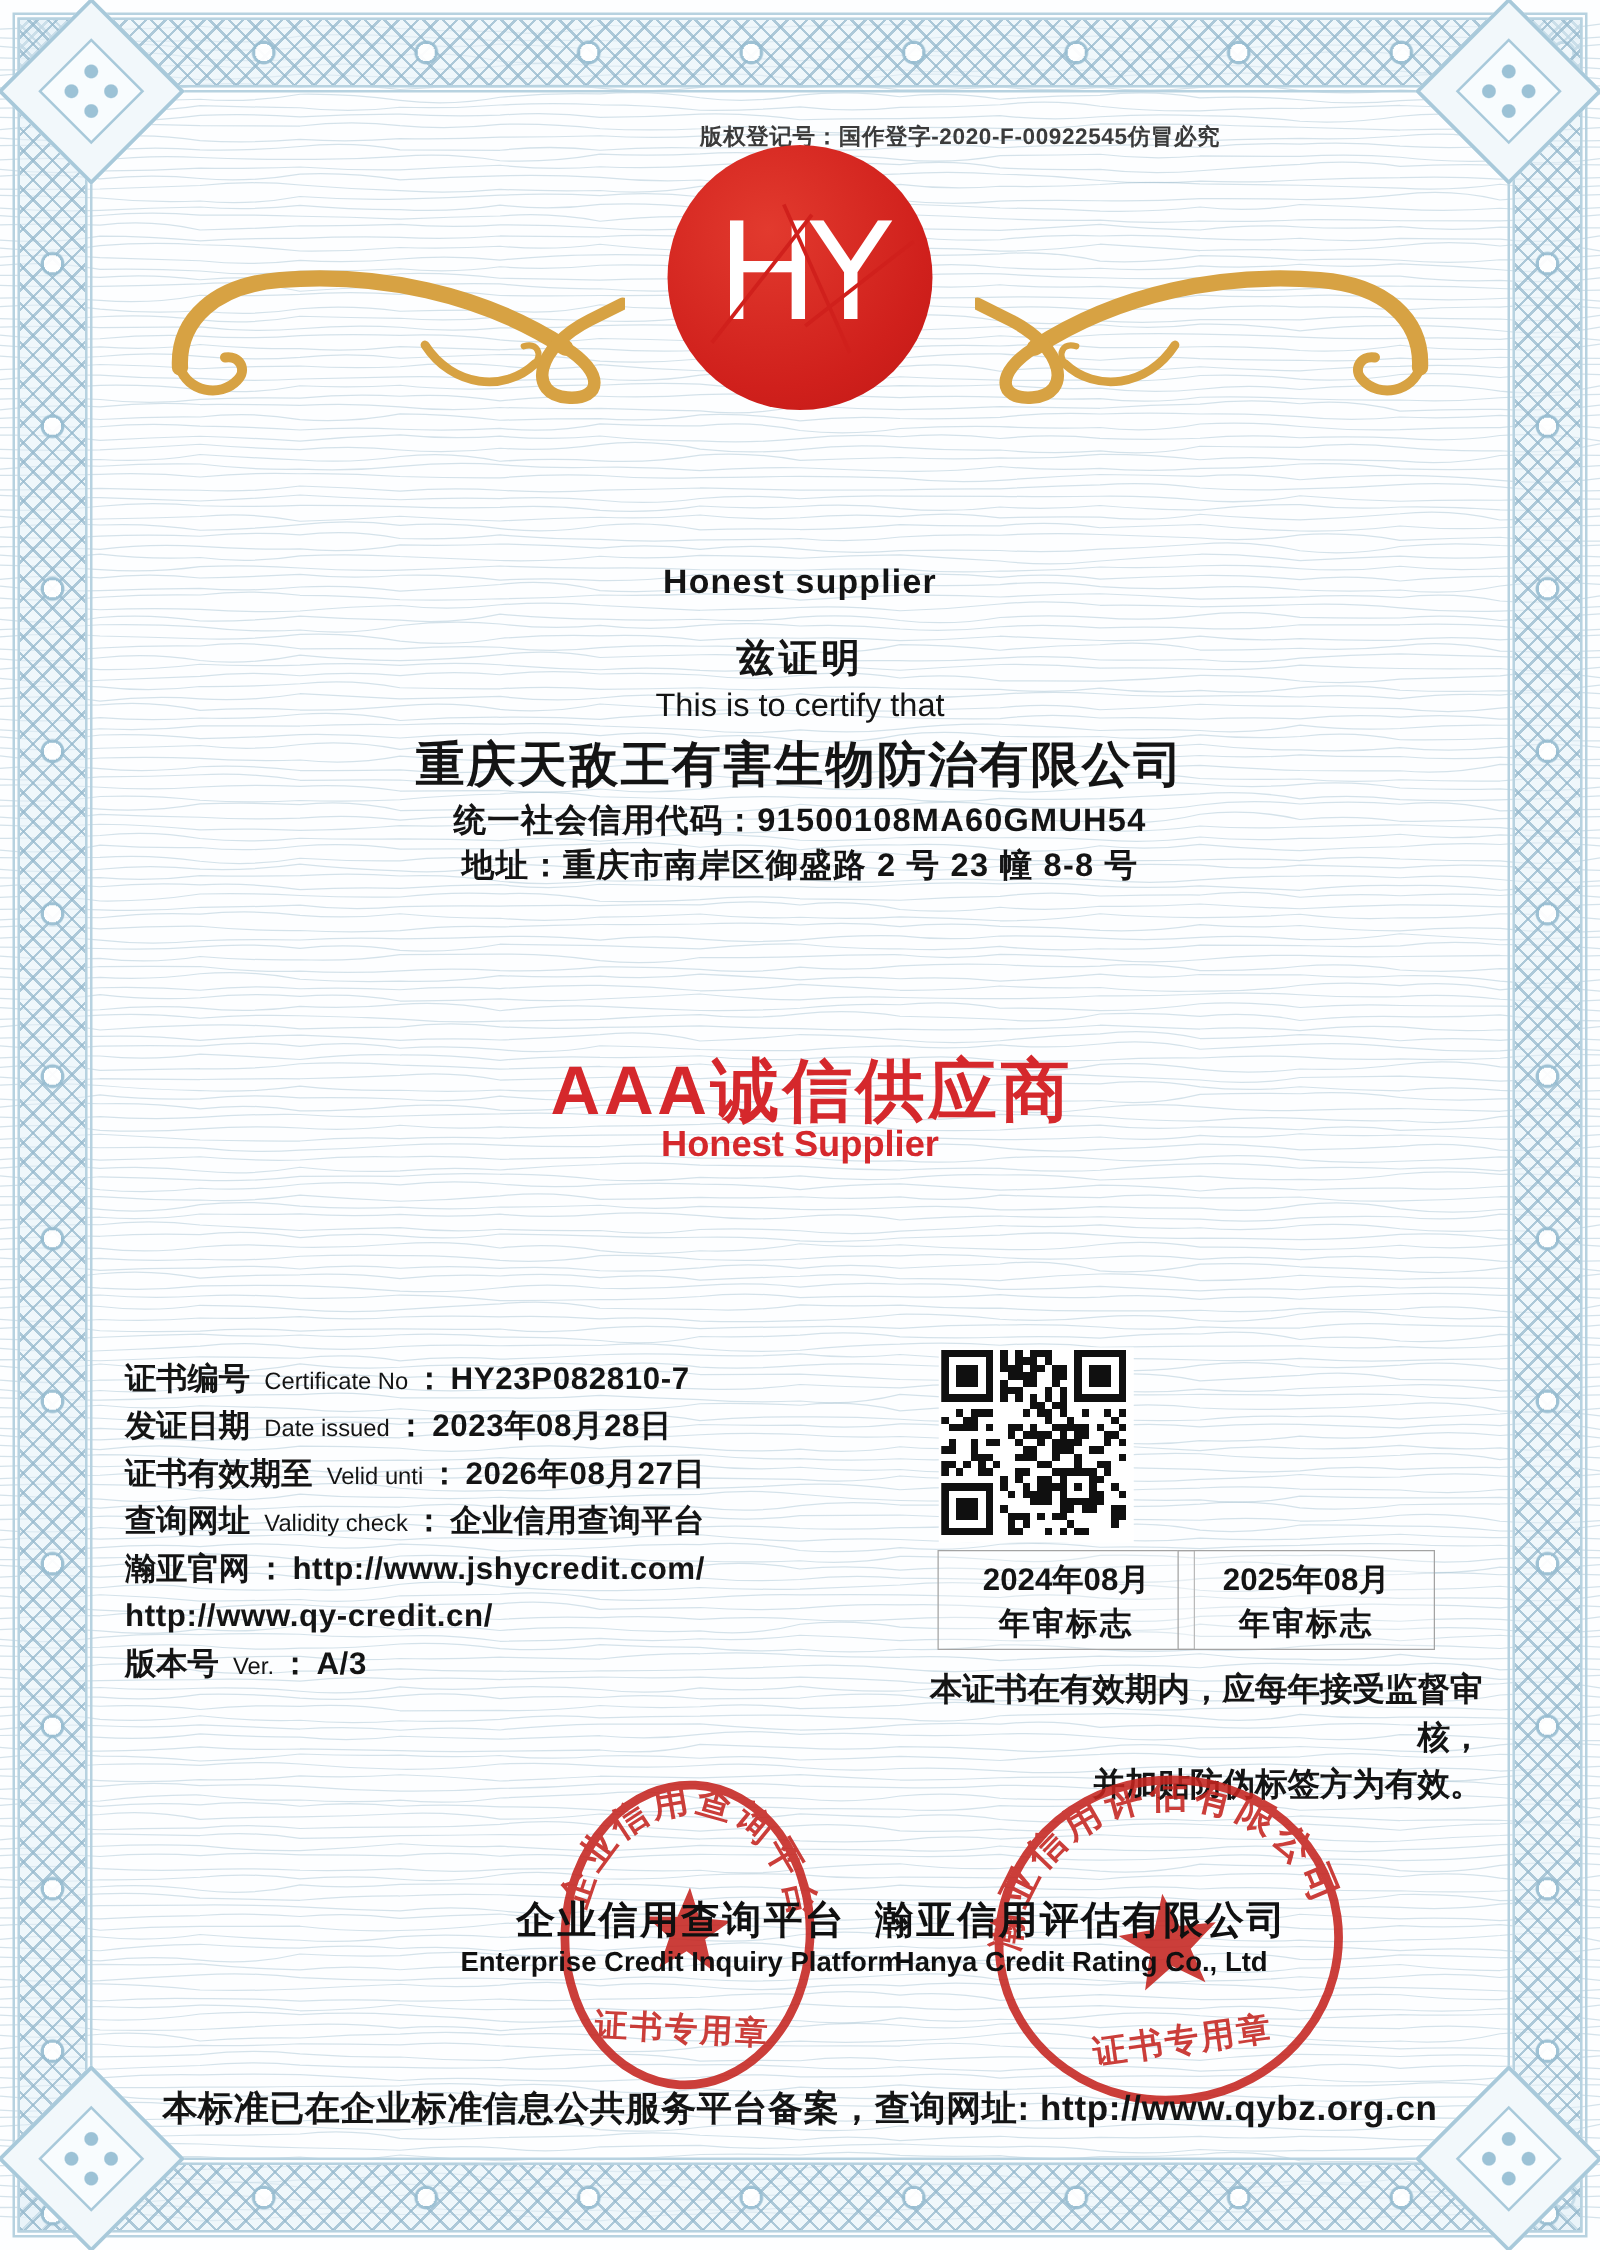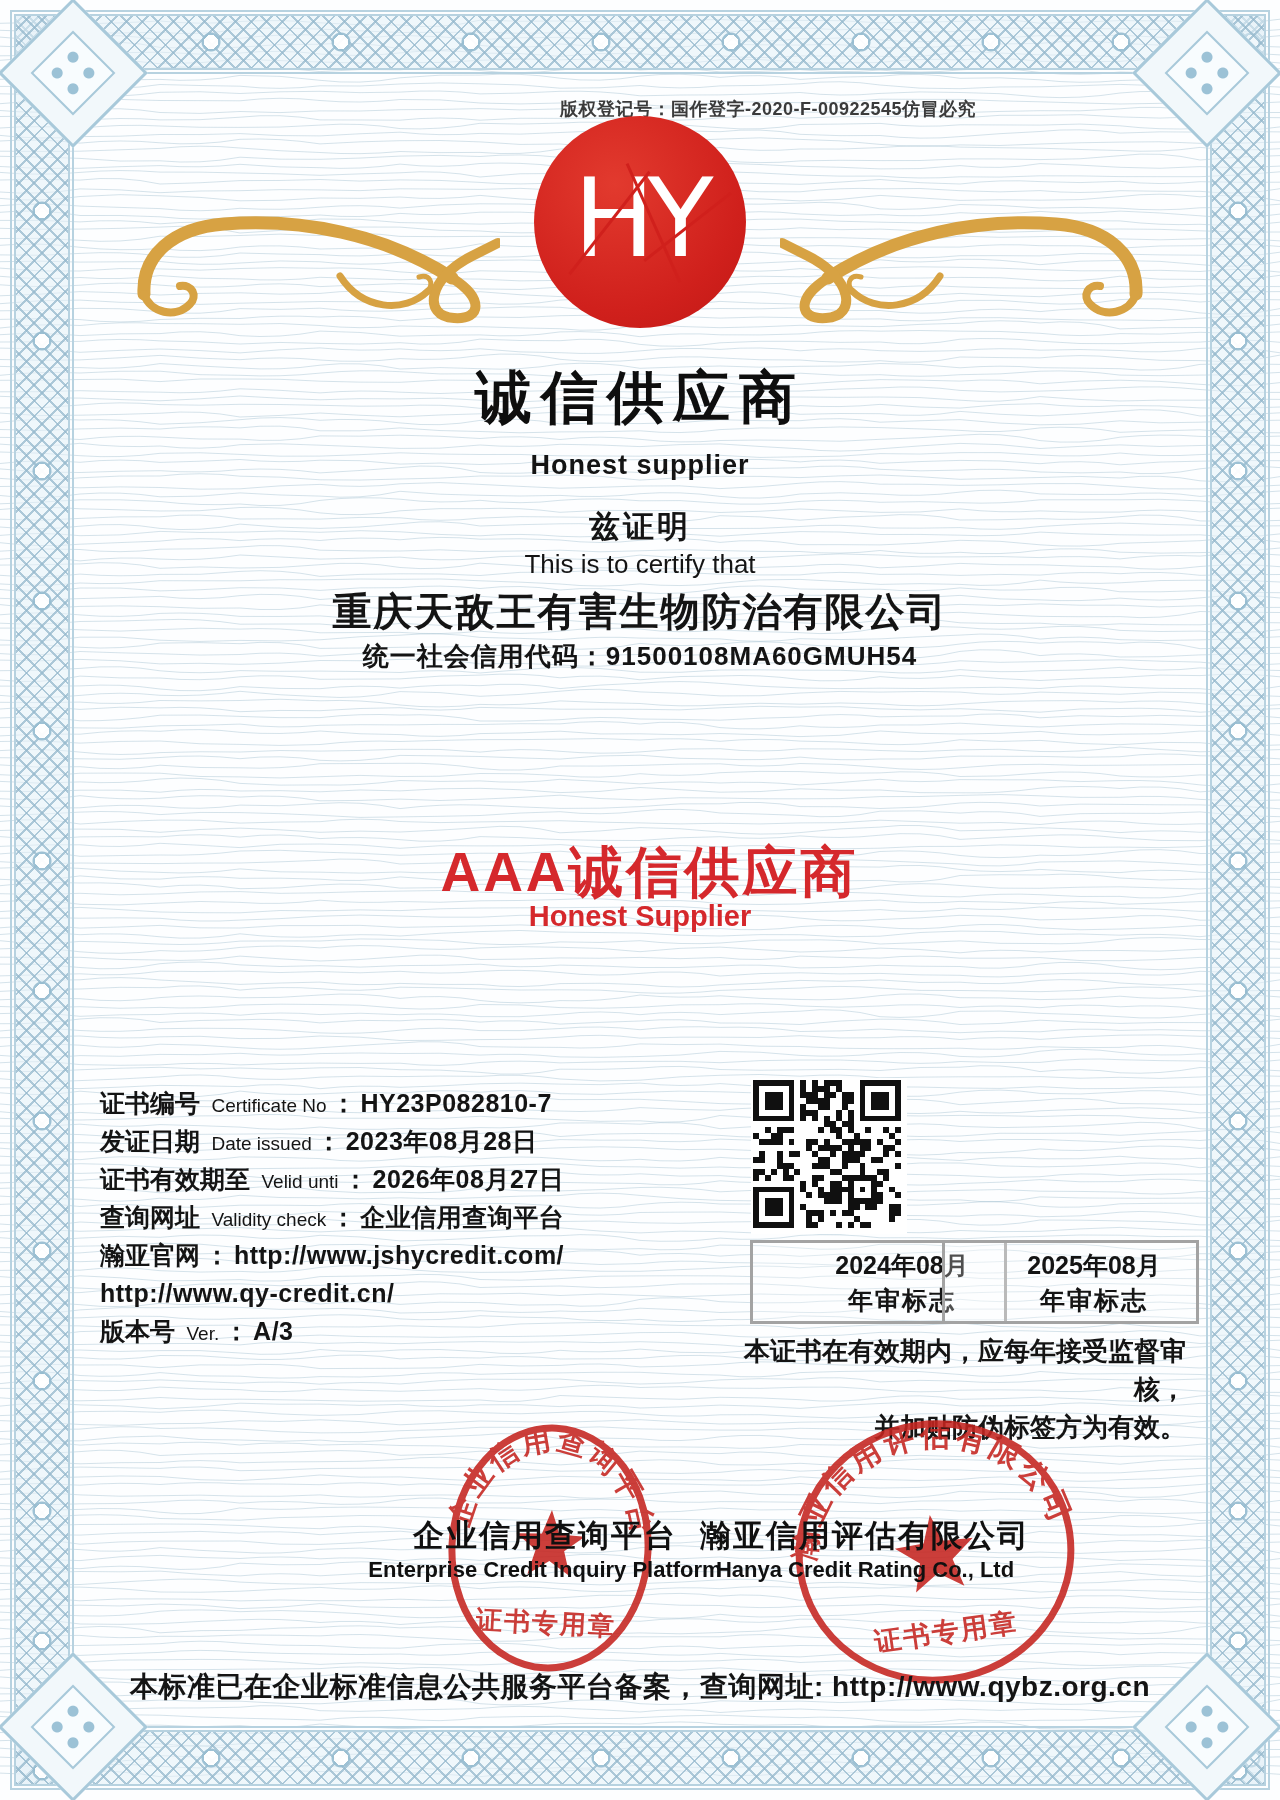--- a/index.html
+++ b/index.html
@@ -69,22 +69,22 @@
   .detail-row{line-height:34px;white-space:nowrap;}
   .d-cn{font-size:25px;font-weight:700;}
   .d-en{font-size:19px;font-weight:500;margin-left:7px;}
   .d-sep{font-size:25px;font-weight:700;}
   .d-val{font-size:25px;font-weight:600;letter-spacing:.5px;}
   .d-cn:empty,.d-en:empty,.d-sep:empty{display:none;}
 
   .qr-box{left:751px;top:1078px;width:152px;height:152px;background:#fff;padding:2px;z-index:3;}
   .qr-note{left:916px;top:1074px;width:278px;font-size:25px;line-height:40px;
            font-weight:600;text-align:justify;}
-  .review-box{top:1240px;width:204px;height:78px;border:3px solid #a3a3a3;
-              text-align:center;z-index:3;background:rgba(255,255,255,.25);padding-left:47px;}
+  .review-box{top:1240px;width:204px;height:78px;border:1px solid #a3a3a3;
+              text-align:center;z-index:3;background:rgba(255,255,255,.25);}
   .rb-1{left:750px;} .rb-2{left:942px;}
   .review-date{font-size:25px;font-weight:600;margin-top:6px;}
   .review-label{font-size:25px;font-weight:600;margin-top:2px;letter-spacing:2px;}
   .supervision{left:708px;right:94px;top:1332px;text-align:right;font-size:26px;
                font-weight:600;line-height:38px;white-space:pre-line;}
 
   .seal{position:absolute;z-index:4;opacity:.88;}
   .seal-l{left:440px;top:1420px;transform:rotate(3deg);}
   .seal-r{left:790px;top:1416px;transform:rotate(-8deg);}
   .org{position:absolute;z-index:5;text-align:center;width:430px;}
@@ -362,26 +362,26 @@
     </svg>
   </div>
 
   <div class="abs logo">
     <span class="logo-text">HY</span>
     <div class="crack crack1"></div>
     <div class="crack crack2"></div>
     <div class="crack crack3"></div>
   </div>
 
-  <div class="abs ctr title-cn">诚信供应商</div>
   <div class="abs ctr title-en">Honest supplier</div>
   <div class="abs ctr certify-cn">兹证明</div>
   <div class="abs ctr company">重庆天敌王有害生物防治有限公司</div>
   <div class="abs ctr certify-en">This is to certify that</div>
   <div class="abs ctr credit-line">统一社会信用代码：91500108MA60GMUH54</div>
+  <div class="abs ctr address-line">地址：重庆市南岸区御盛路 2 号 23 幢 8-8 号</div>
 
   <div class="abs ctr award-cn">AAA诚信供应商</div>
   <div class="abs ctr award-en">Honest Supplier</div>
 
   <div class="abs details">
     <div class="detail-row">
       <span class="d-cn">证书编号</span>
       <span class="d-en">Certificate No</span>
       <span class="d-sep">：</span>
       <span class="d-val">HY23P082810-7</span>

